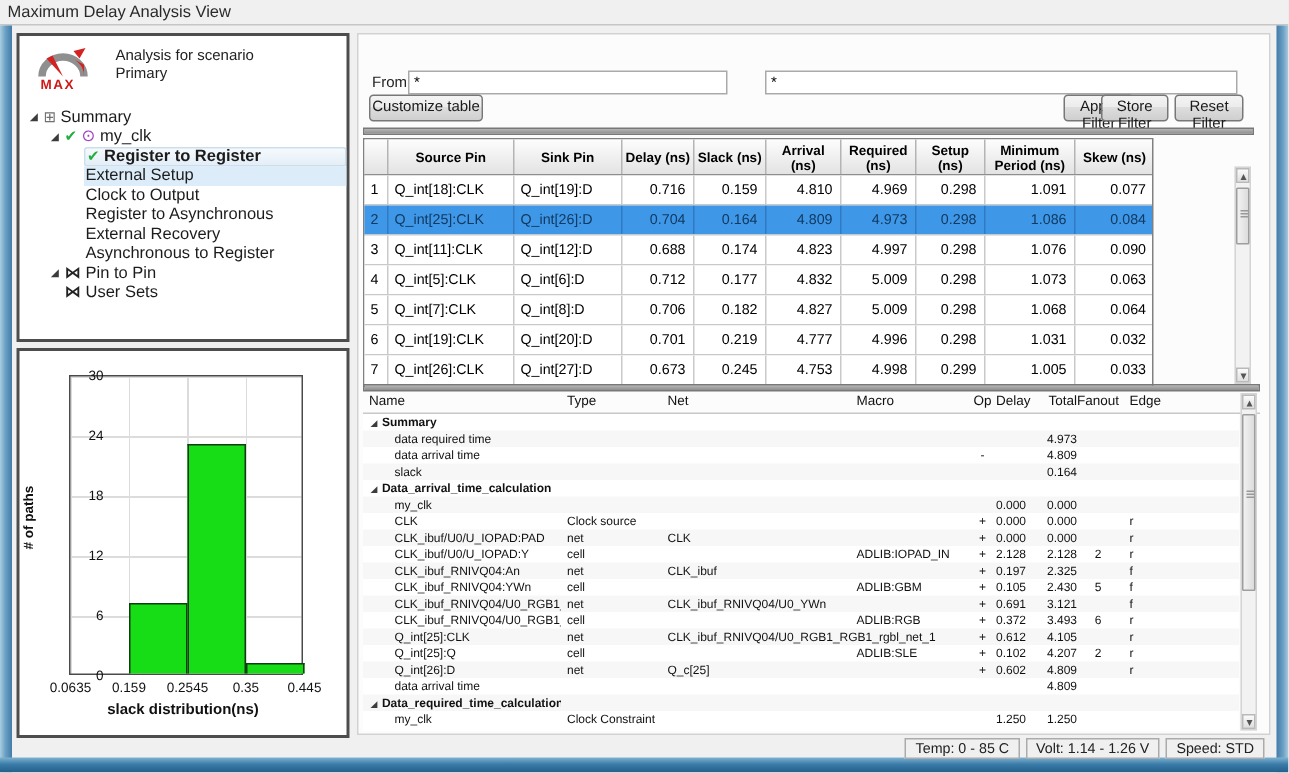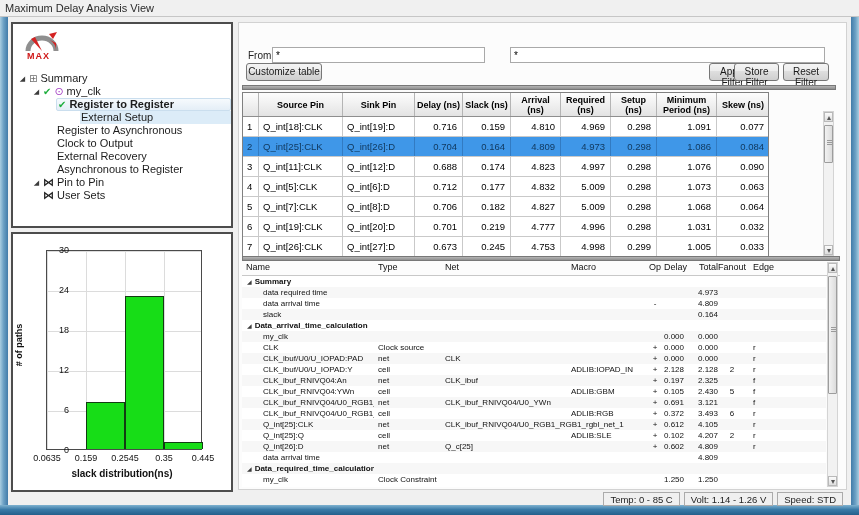--- a/index.html
+++ b/index.html
@@ -24,21 +24,21 @@
   .scenario-hd { position:relative; height:36px; margin:6px 4px 2px 8px; }
   .logo { position:absolute; left:2px; top:0; width:38px; height:24px; }
   .logo-max { position:absolute; left:6px; top:21px; font-size:9px; font-weight:bold; color:#cf1717; letter-spacing:1px; }
   .scenario-txt { position:absolute; left:56px; top:2px; font-size:10px; color:#222; line-height:12px; }
 
   .tree { margin-top:6px; font-size:11px; color:#1c1c1c; }
   .tree-row { display:flex; align-items:center; height:13px; line-height:13px; white-space:nowrap; }
   .expander { width:11px; font-size:7px; color:#3c3c3c; flex:0 0 11px; text-align:center; }
   .tree-body { display:flex; align-items:center; flex:1 1 auto; height:13px; padding-left:1px; }
   .tree-body.t-sel { background:linear-gradient(#f6fafd,#e4eef7); border:1px solid #cadeee; border-radius:2px; }
-  .tree-body.t-hov { background:#dcecf8;margin-left:24px; }
+  .tree-body.t-hov { background:#dcecf8; }
   .ico { margin-right:3px; }
   .ico.check-icon { color:#1fae3e; font-size:10px; }
   .ico.clock-icon { color:#a43fc4; font-size:11px; line-height:11px; }
   .ico.summary-icon { color:#6f6f6f; font-size:10px; }
   .ico.pin-icon { color:#222; font-size:11px; font-weight:bold; }
   .tree-label.bold { font-weight:bold; }
 
   
   .hist-panel { position:absolute; left:11px; top:232px; width:222px; height:260px;
     background:#fff; border:2px solid #4d4d4d; }
@@ -120,20 +120,24 @@
 
   <div class="tree-panel">
     <div class="scenario-hd">
       <svg class="logo" viewBox="0 0 38 24">
         <path d="M5 21 A 14 13 0 0 1 33 21" fill="none" stroke="#8f8f8f" stroke-width="5"></path>
         <path d="M33 21 A 14 13 0 0 0 27 10 L 33 13 Z" fill="#d42222"></path>
         <polygon points="19,21 8,9 12,7" fill="#d42222"></polygon>
         <polygon points="26,4 34,2 30,9" fill="#d42222"></polygon>
       </svg>
       <span class="logo-max">MAX</span>
+      <div class="scenario-txt">
+        <div>Analysis for scenario</div>
+        <div>Primary</div>
+      </div>
     </div>
     <div class="tree">
         <div class="tree-row" style="padding-left: 4px;">
           <span class="expander">◢</span>
           <span class="tree-body">
             <span class="ico summary-icon">⊞</span>
             <span class="tree-label">Summary</span>
           </span>
         </div>
         <div class="tree-row" style="padding-left: 18px;">
@@ -153,27 +157,27 @@
         </div>
         <div class="tree-row" style="padding-left: 32px;">
           <span class="expander"></span>
           <span class="tree-body t-hov">
             <span class="tree-label">External Setup</span>
           </span>
         </div>
         <div class="tree-row" style="padding-left: 32px;">
           <span class="expander"></span>
           <span class="tree-body">
+            <span class="tree-label">Clock to Output</span>
+          </span>
+        </div>
+        <div class="tree-row" style="padding-left: 32px;">
+          <span class="expander"></span>
+          <span class="tree-body">
             <span class="tree-label">Register to Asynchronous</span>
-          </span>
-        </div>
-        <div class="tree-row" style="padding-left: 32px;">
-          <span class="expander"></span>
-          <span class="tree-body">
-            <span class="tree-label">Clock to Output</span>
           </span>
         </div>
         <div class="tree-row" style="padding-left: 32px;">
           <span class="expander"></span>
           <span class="tree-body">
             <span class="tree-label">External Recovery</span>
           </span>
         </div>
         <div class="tree-row" style="padding-left: 32px;">
           <span class="expander"></span>

